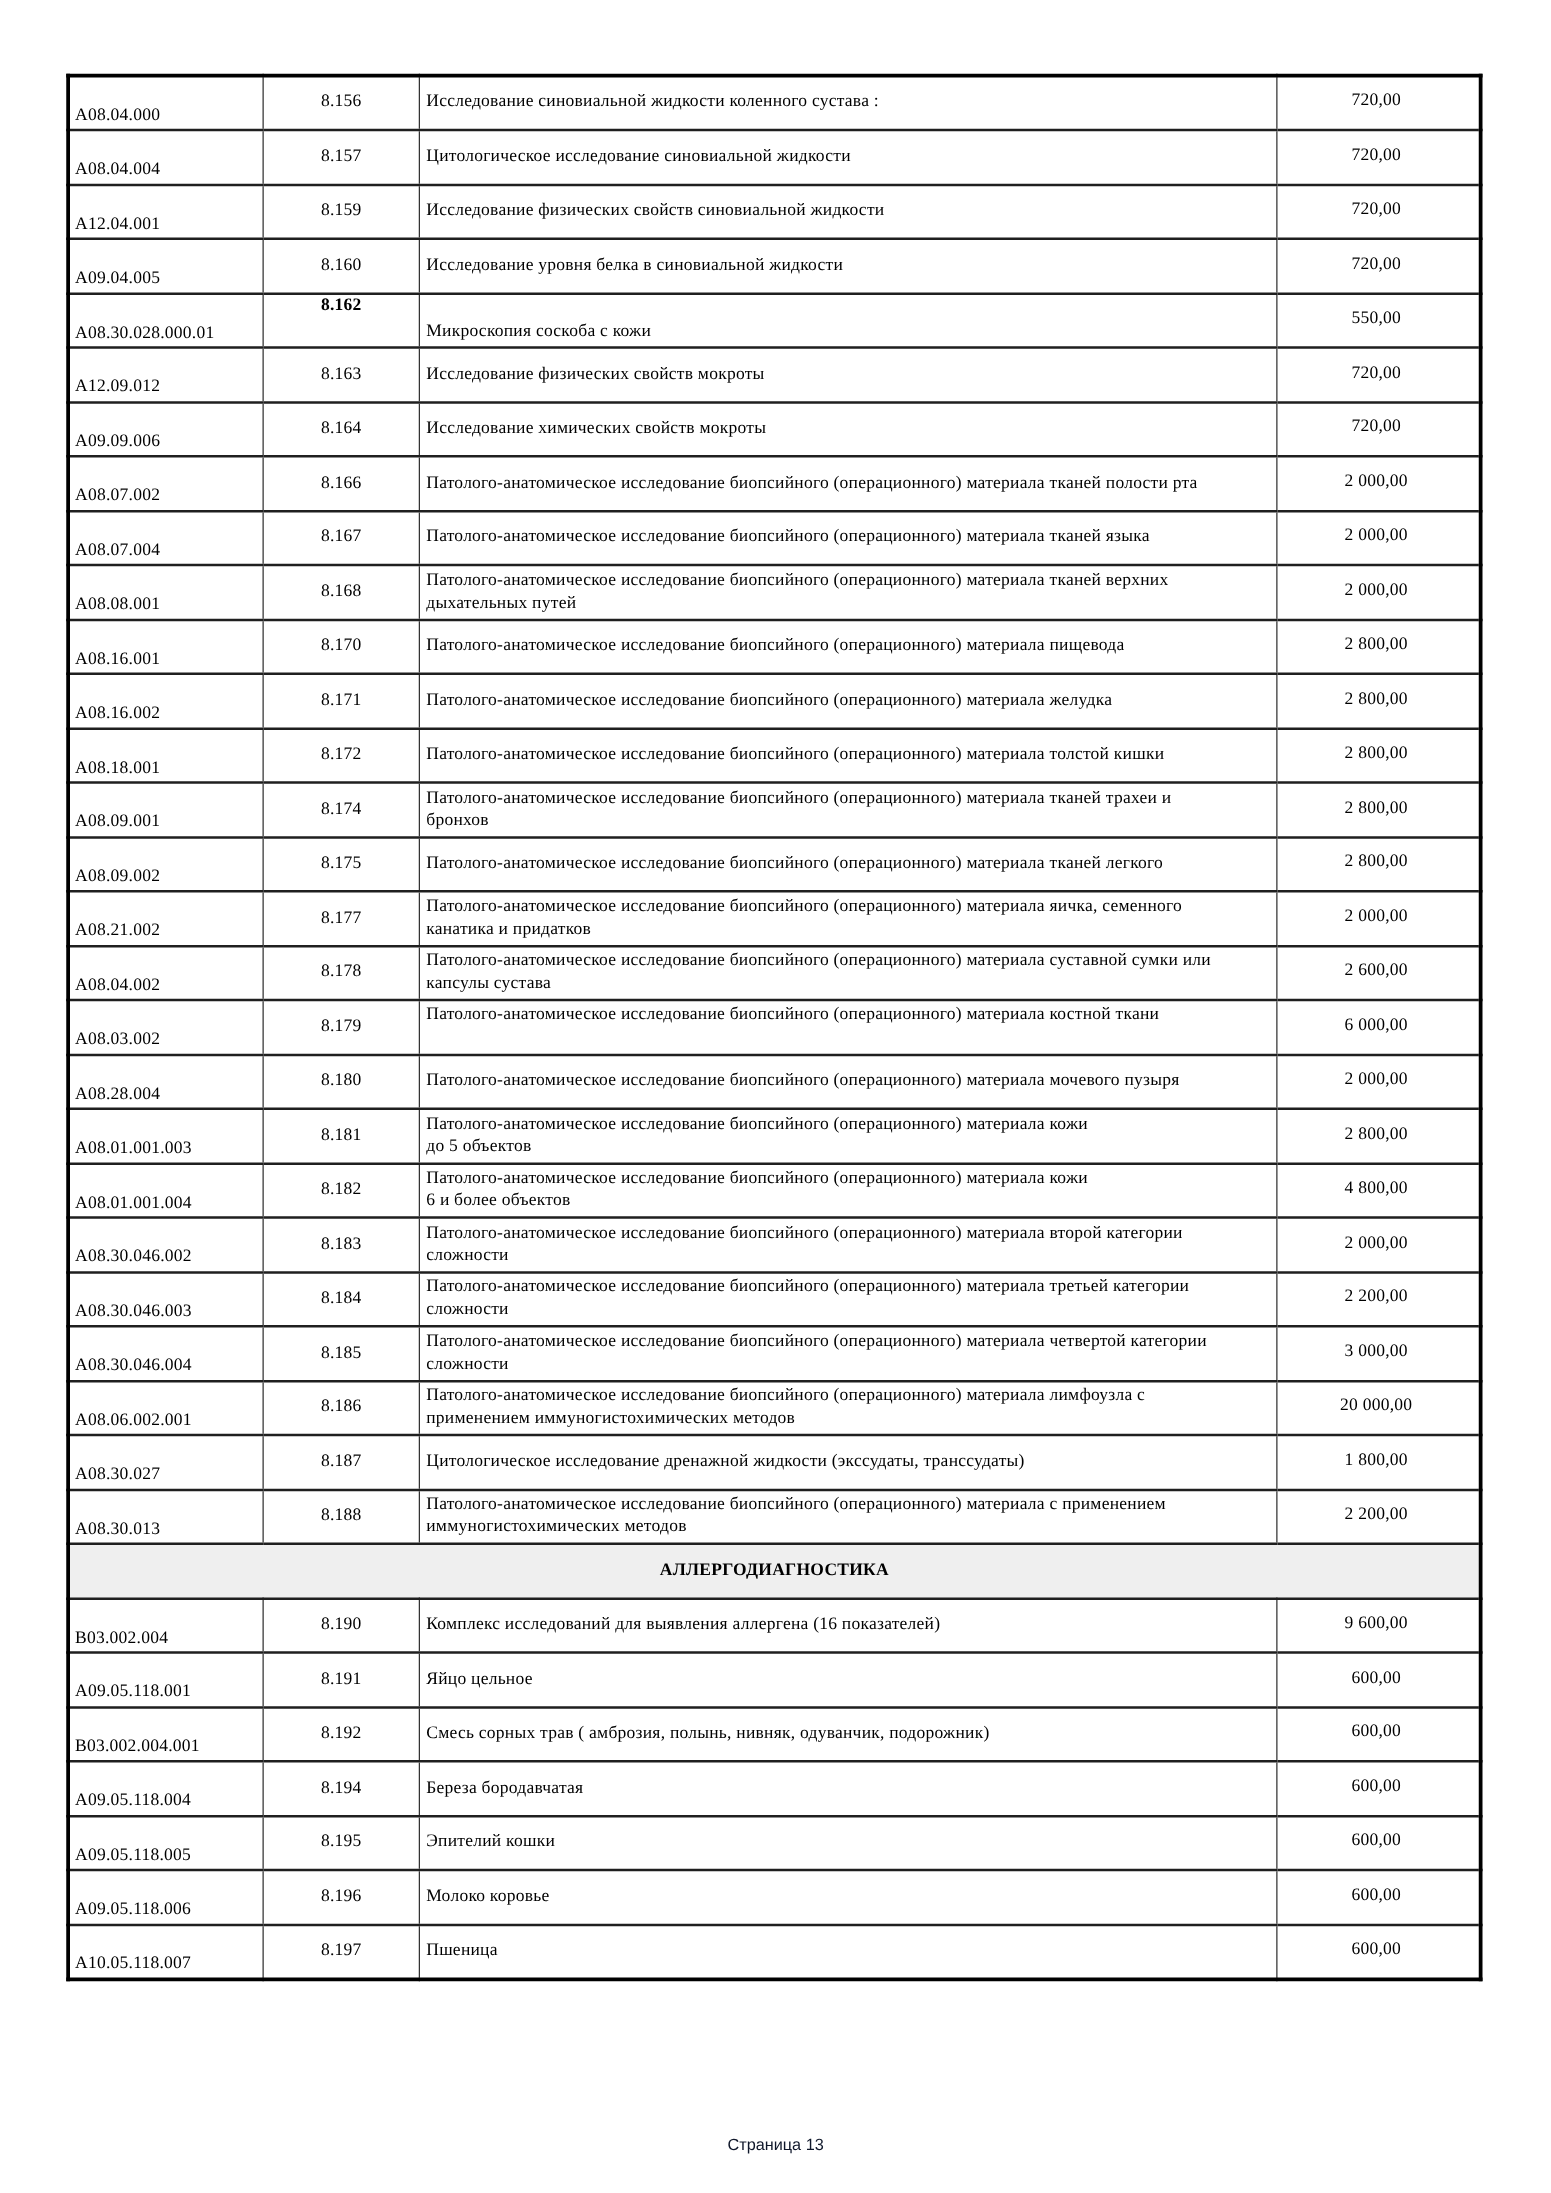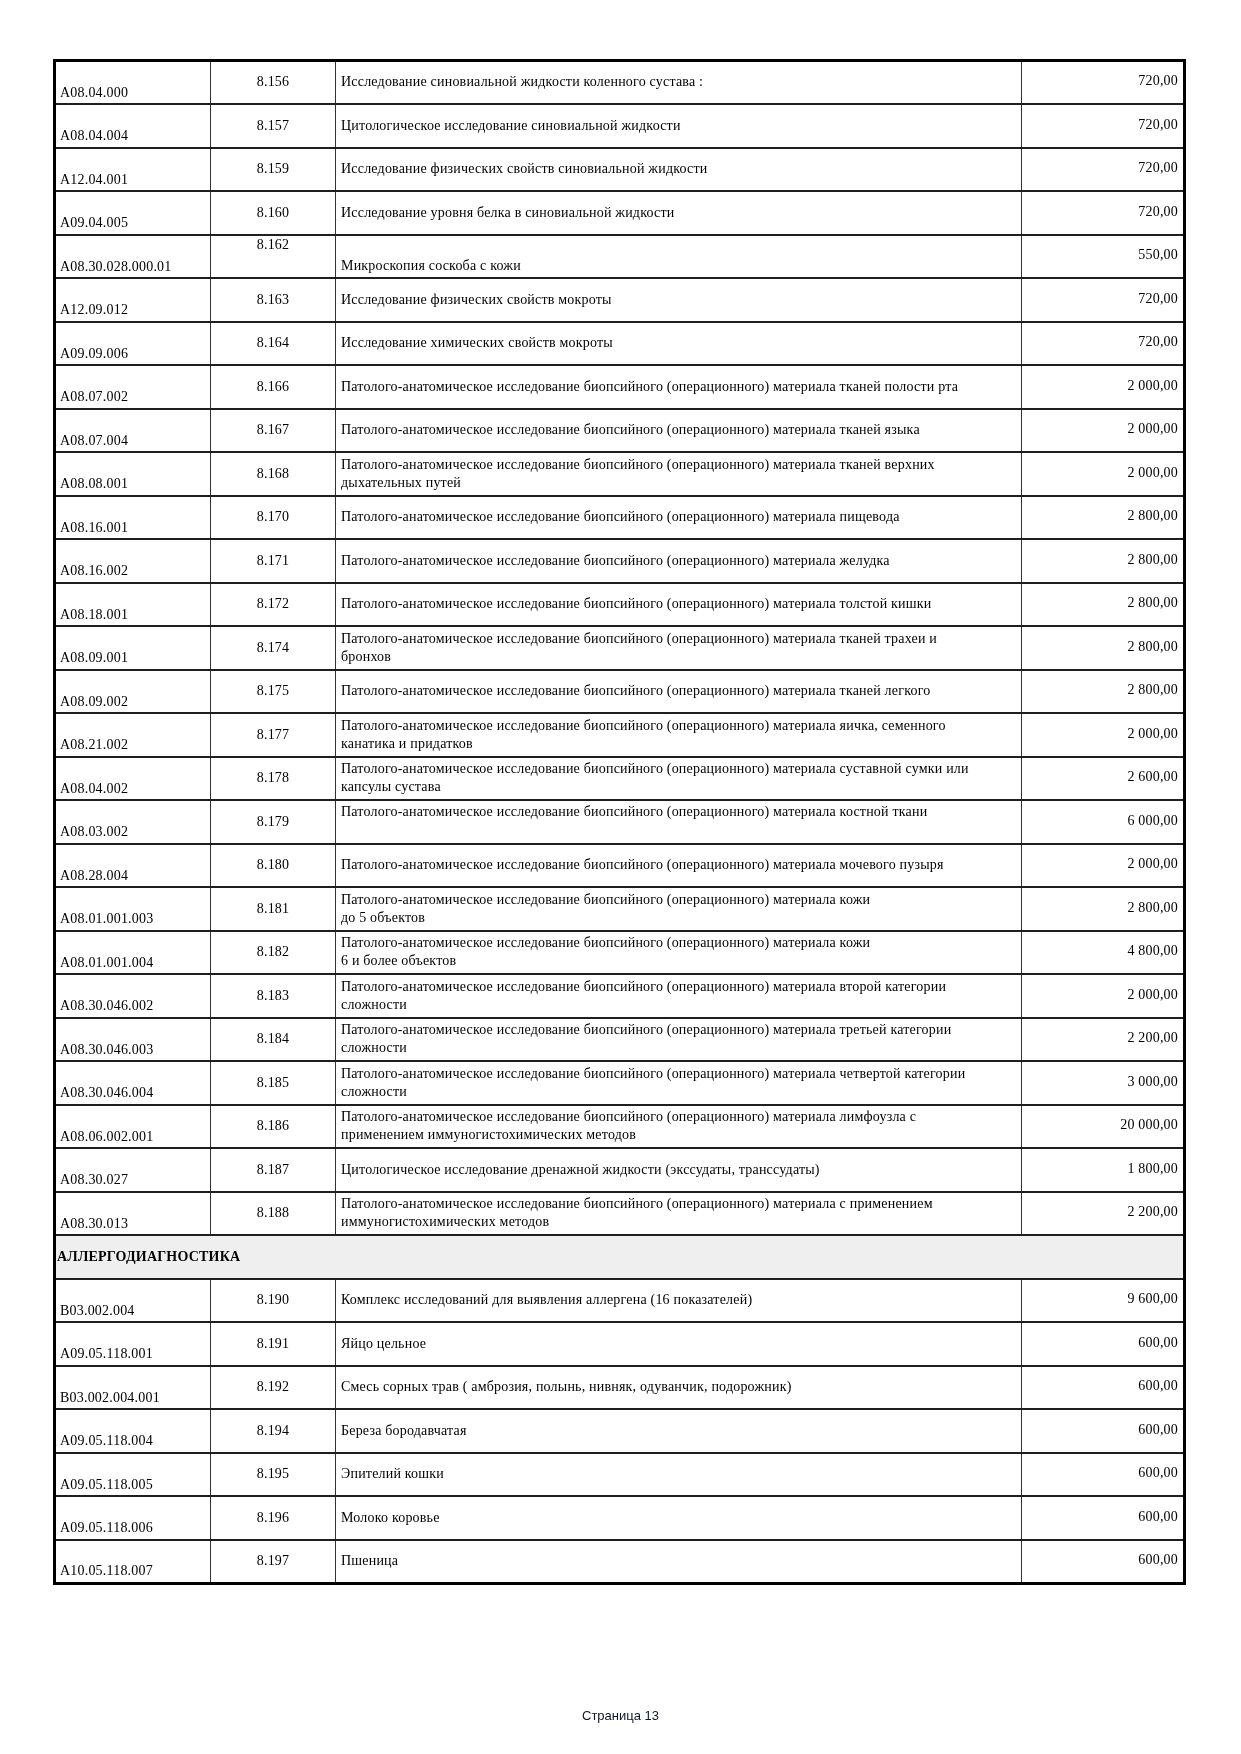--- a/index.html
+++ b/index.html
@@ -47,25 +47,26 @@
     padding: 0 2px;
   }
   td.name {
     vertical-align: middle;
     text-align: left;
     padding: 2px 22px 2px 5px;
     white-space: pre-line;
   }
   td.price {
     vertical-align: middle;
-    text-align: right;
+    text-align: center;
     padding: 0 5px 2px 2px;
   }
   tr.section-row { height: 43.5px; }
   td.section-cell {
+    text-align: center;
     vertical-align: middle;
     font-weight: bold;
     font-size: 15px;
     letter-spacing: 0.6px;
     background: #efefef;
   }
   .footer {
     position: absolute;
     top: 1708px;
     left: 0;
@@ -107,21 +108,21 @@
           <td class="price">720,00</td>
         </tr>
         <tr class="service-row">
           <td class="code">A09.04.005</td>
           <td class="num">8.160</td>
           <td class="name">Исследование уровня белка в синовиальной жидкости</td>
           <td class="price">720,00</td>
         </tr>
         <tr class="service-row">
           <td class="code">A08.30.028.000.01</td>
-          <td class="num" style="vertical-align: top;">8.162</td>
+          <td class="num" style="vertical-align: top; font-weight: bold;">8.162</td>
           <td class="name" style="vertical-align: bottom;">Микроскопия соскоба с кожи</td>
           <td class="price">550,00</td>
         </tr>
         <tr class="service-row">
           <td class="code">A12.09.012</td>
           <td class="num">8.163</td>
           <td class="name">Исследование физических свойств мокроты</td>
           <td class="price">720,00</td>
         </tr>
         <tr class="service-row">

